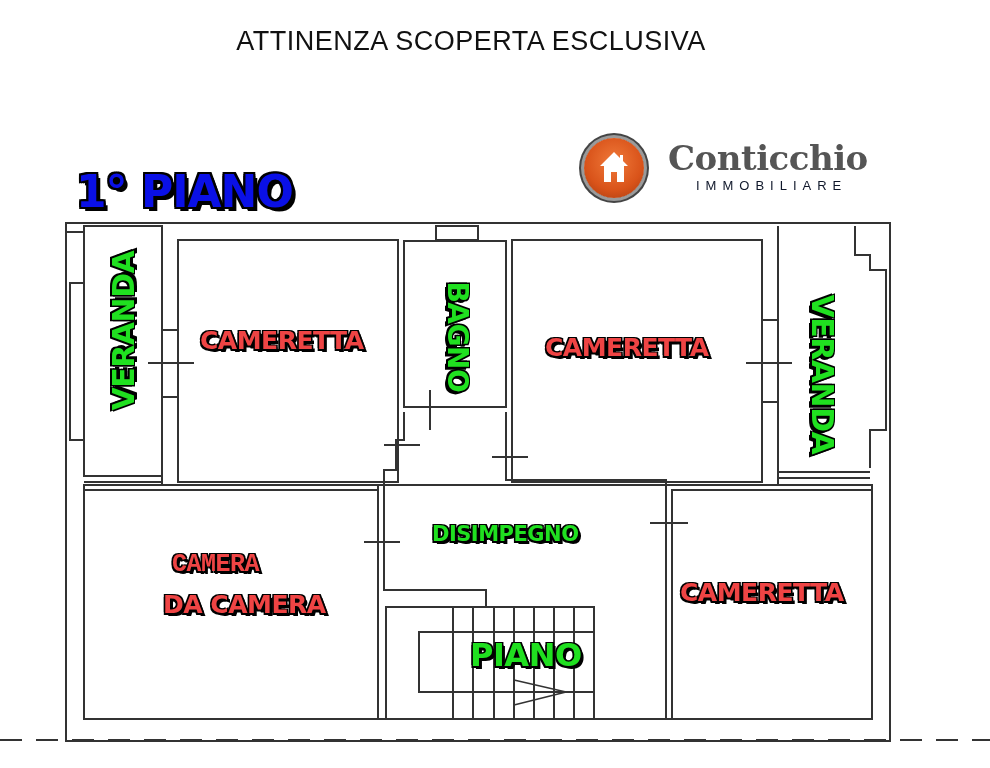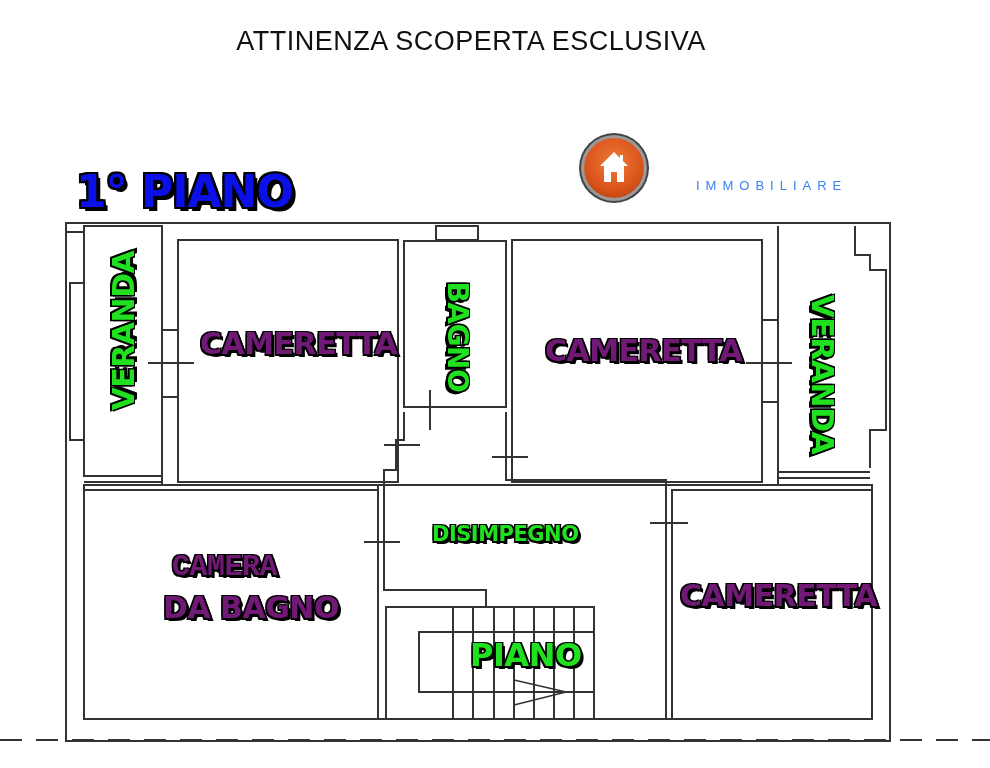--- a/index.html
+++ b/index.html
@@ -4,41 +4,42 @@
 <style>
   html,body{margin:0;padding:0;background:#ffffff;}
   body{width:990px;height:768px;position:relative;overflow:hidden;font-family:"Liberation Sans",sans-serif;}
   .title{position:absolute;left:0;top:26px;width:990px;text-align:center;margin-left:-24px;font-size:27px;letter-spacing:0.5px;color:#111;font-family:"Liberation Sans",sans-serif;}
   .floor-label{position:absolute;left:76px;top:166px;font-family:"DejaVu Sans",sans-serif;font-weight:bold;font-size:44px;color:#0a10e6;letter-spacing:-1px;
     text-shadow:-2px -2px 0 #000,2px -2px 0 #000,-2px 2px 0 #000,2px 2px 0 #000,0 -2px 0 #000,0 2px 0 #000,-2px 0 0 #000,2px 0 0 #000,4px 4px 0 #000;}
   .logo{position:absolute;left:584px;top:138px;width:290px;height:60px;}
   .logo-circle{position:absolute;left:0;top:0;width:60px;height:60px;border-radius:50%;background:radial-gradient(circle at 50% 40%,#f07a3a 0%,#d9531a 60%,#a33a10 100%);box-shadow:0 0 0 3px #9a9a9a,0 0 0 5px #444;}
   .logo-circle svg{position:absolute;left:14px;top:12px;}
   .logo-name{position:absolute;left:84px;top:0px;font-family:"DejaVu Serif",serif;font-weight:bold;font-size:34px;color:#555;letter-spacing:-0.5px;}
-  .logo-sub{position:absolute;left:112px;top:40px;font-family:"Liberation Sans",sans-serif;font-size:13px;letter-spacing:6px;color:#3b82f6;}
+  .logo-sub{position:absolute;left:112px;top:40px;font-family:"Liberation Sans",sans-serif;font-size:13px;letter-spacing:6px;color:#0f172a;}
   svg.plan{position:absolute;left:0;top:0;}
   .room{position:absolute;font-family:"DejaVu Sans",sans-serif;font-weight:bold;white-space:nowrap;letter-spacing:-0.5px;}
-  .red{color:#701a75;font-size:30px;text-shadow:-1.5px -1.5px 0 #000,1.5px -1.5px 0 #000,-1.5px 1.5px 0 #000,1.5px 1.5px 0 #000,3px 3px 0 #000;}
+  .red{color:#ef4444;font-size:25px;text-shadow:-1.5px -1.5px 0 #000,1.5px -1.5px 0 #000,-1.5px 1.5px 0 #000,1.5px 1.5px 0 #000,3px 3px 0 #000;}
   .green{color:#20e020;text-shadow:-1.5px -1.5px 0 #000,1.5px -1.5px 0 #000,-1.5px 1.5px 0 #000,1.5px 1.5px 0 #000,3px 3px 0 #000;}
   .vert-up{transform-origin:center center;transform:rotate(-90deg);}
   .vert-down{transform-origin:center center;transform:rotate(90deg);}
 </style>
 </head>
 <body>
 
 <div class="title">ATTINENZA SCOPERTA ESCLUSIVA</div>
 <div class="floor-label">1° PIANO</div>
 
 <div class="logo">
   <div class="logo-circle">
     <svg width="32" height="34" viewBox="0 0 32 34">
       <path d="M16 2 L2 16 L6 16 L6 32 L13 32 L13 22 L19 22 L19 32 L26 32 L26 16 L30 16 Z" fill="#fff"></path>
       <rect x="22" y="5" width="3" height="7" fill="#fff"></rect>
     </svg>
   </div>
+  <div class="logo-name">Conticchio</div>
   <div class="logo-sub">IMMOBILIARE</div>
 </div>
 
 <svg class="plan" width="990" height="768" viewBox="0 0 990 768">
   <g fill="none" stroke="#333" stroke-width="2">
 
     <rect x="66" y="223" width="824" height="518"></rect>
     <rect x="84" y="485" width="788" height="234"></rect>
 
     <rect x="84" y="226" width="78" height="250"></rect>
@@ -92,16 +93,16 @@
     <line x1="0" y1="740" x2="990" y2="740" stroke-dasharray="22 14"></line>
   </g>
 </svg>
 
 <div class="room green vert-up" style="left:68px;top:338px;font-size:30px;width:110px;text-align:center;">VERANDA</div>
 <div class="room red" style="left:200px;top:326px;">CAMERETTA</div>
 <div class="room green vert-down" style="left:412px;top:310px;font-size:28px;width:90px;text-align:center;">BAGNO</div>
 <div class="room red" style="left:545px;top:333px;">CAMERETTA</div>
 <div class="room green vert-down" style="left:763px;top:336px;font-size:30px;width:118px;text-align:center;">VERANDA</div>
 <div class="room red" style="left:172px;top:550px;font-family:Liberation Mono, monospace;">CAMERA</div>
-<div class="room red" style="left:163px;top:590px;">DA BAGNO</div>
+<div class="room red" style="left:163px;top:590px;">DA CAMERA</div>
 <div class="room green" style="left:432px;top:522px;font-size:21px;">DISIMPEGNO</div>
 <div class="room green" style="left:470px;top:636px;font-size:32px;">PIANO</div>
 <div class="room red" style="left:680px;top:578px;">CAMERETTA</div>
 
 </body></html>

